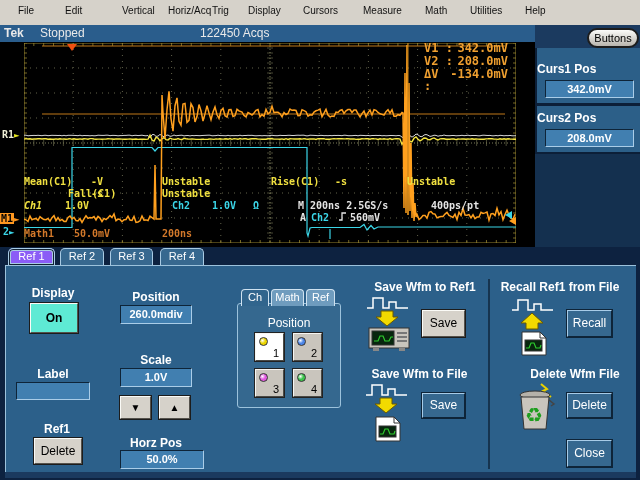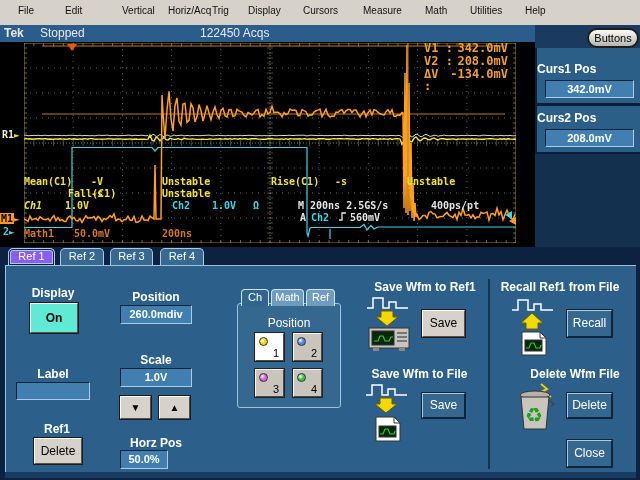--- a/index.html
+++ b/index.html
@@ -487,21 +487,21 @@
     <div class="inbox" style="left:120px;top:58px;width:72px;height:19px;line-height:17px;">260.0mdiv</div>
     <div class="hlabel" style="left:120px;top:106px;width:72px;">Scale</div>
     <div class="inbox" style="left:120px;top:121px;width:72px;height:19px;line-height:17px;">1.0V</div>
     <div class="btn-gray" style="left:120px;top:149px;width:31px;height:23px;line-height:21px;"><span style="font-size:10px;">▼</span></div>
     <div class="btn-gray" style="left:159px;top:149px;width:31px;height:23px;line-height:21px;"><span style="font-size:10px;">▲</span></div>
     <div class="hlabel" style="left:20px;top:120px;width:66px;">Label</div>
     <div class="inbox" style="left:16px;top:135px;width:74px;height:18px;line-height:16px;"></div>
     <div class="hlabel" style="left:24px;top:175px;width:66px;">Ref1</div>
     <div class="btn-gray" style="left:34px;top:191px;width:48px;height:26px;line-height:24px;">Delete</div>
     <div class="hlabel" style="left:120px;top:189px;width:72px;">Horz Pos</div>
-    <div class="inbox" style="left:120px;top:203px;width:48px;height:19px;line-height:17px;">50.0%</div>
+    <div class="inbox" style="left:120px;top:203px;width:84px;height:19px;line-height:17px;">50.0%</div>
 
     <div class="srcpanel"></div>
     <div class="srctab active" style="left:241px;width:28px;">Ch</div>
     <div class="srctab" style="left:271px;width:33px;">Math</div>
     <div class="srctab" style="left:306px;width:29px;">Ref</div>
     <div class="hlabel" style="left:237px;top:69px;width:104px;font-weight:normal;">Position</div>
     <div class="chbtn sel" style="left:255px;top:86px;">
       <span class="dot" style="background: radial-gradient(circle at 35% 35%, rgb(255, 255, 255) 0%, rgb(236, 214, 0) 45%, rgb(236, 214, 0) 80%);"></span>
       <span class="num">1</span>
       </div>

